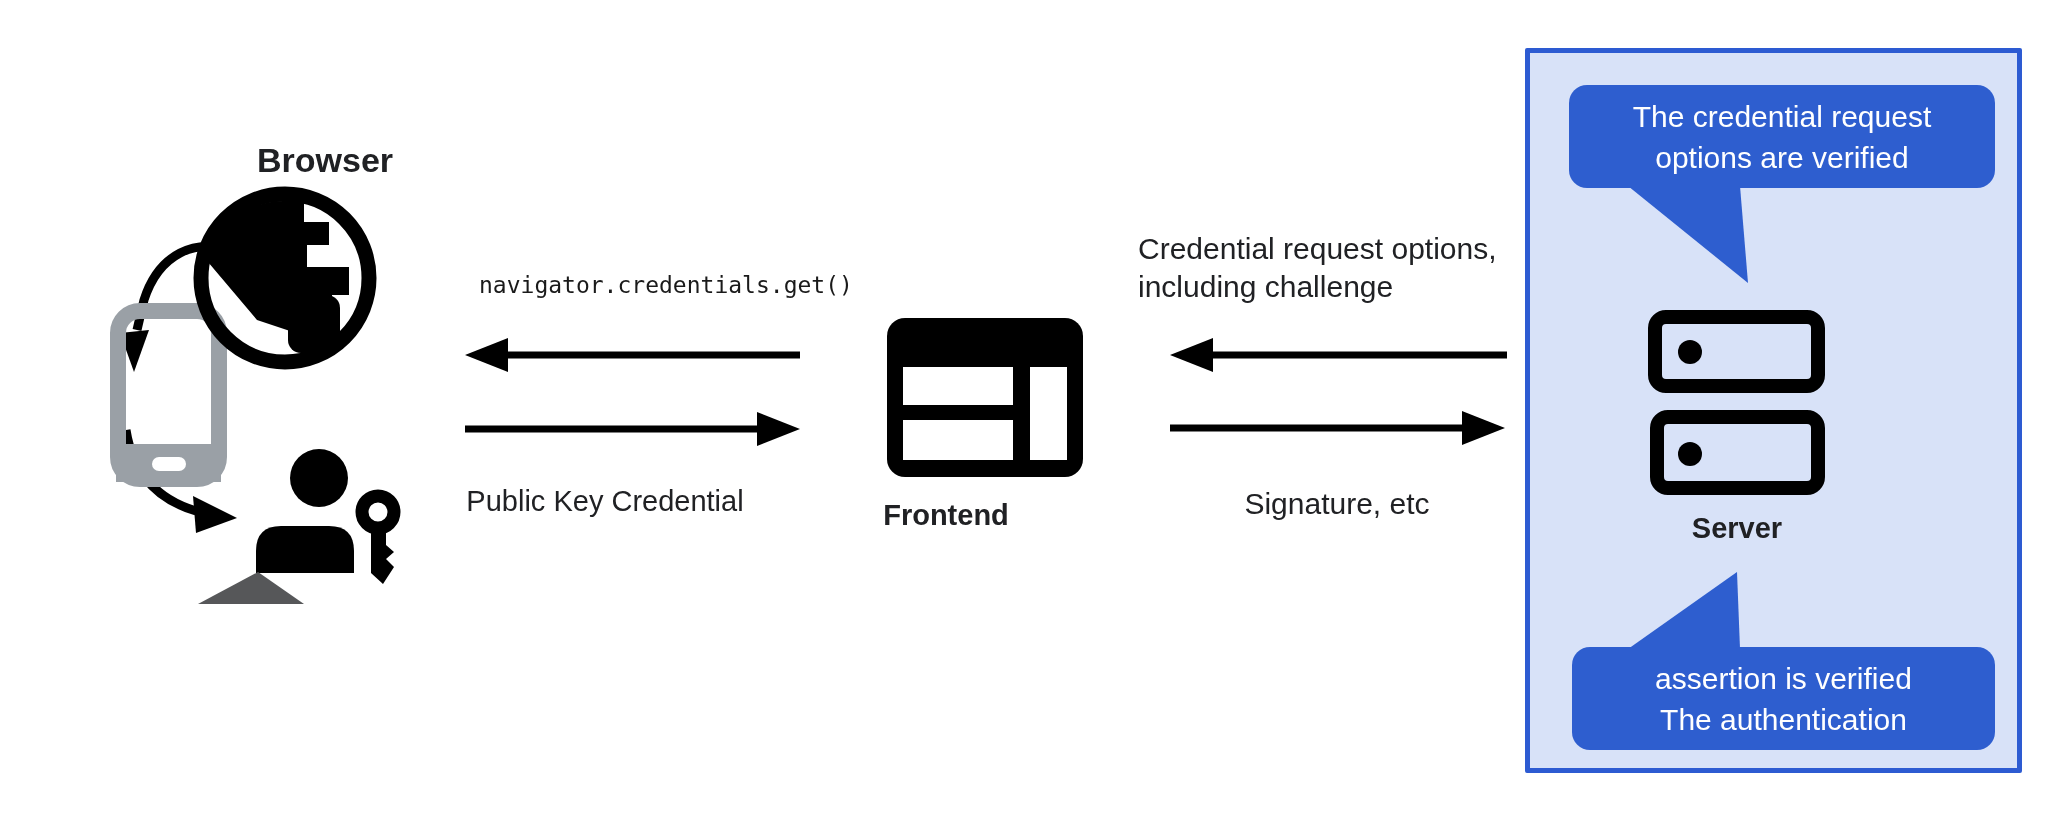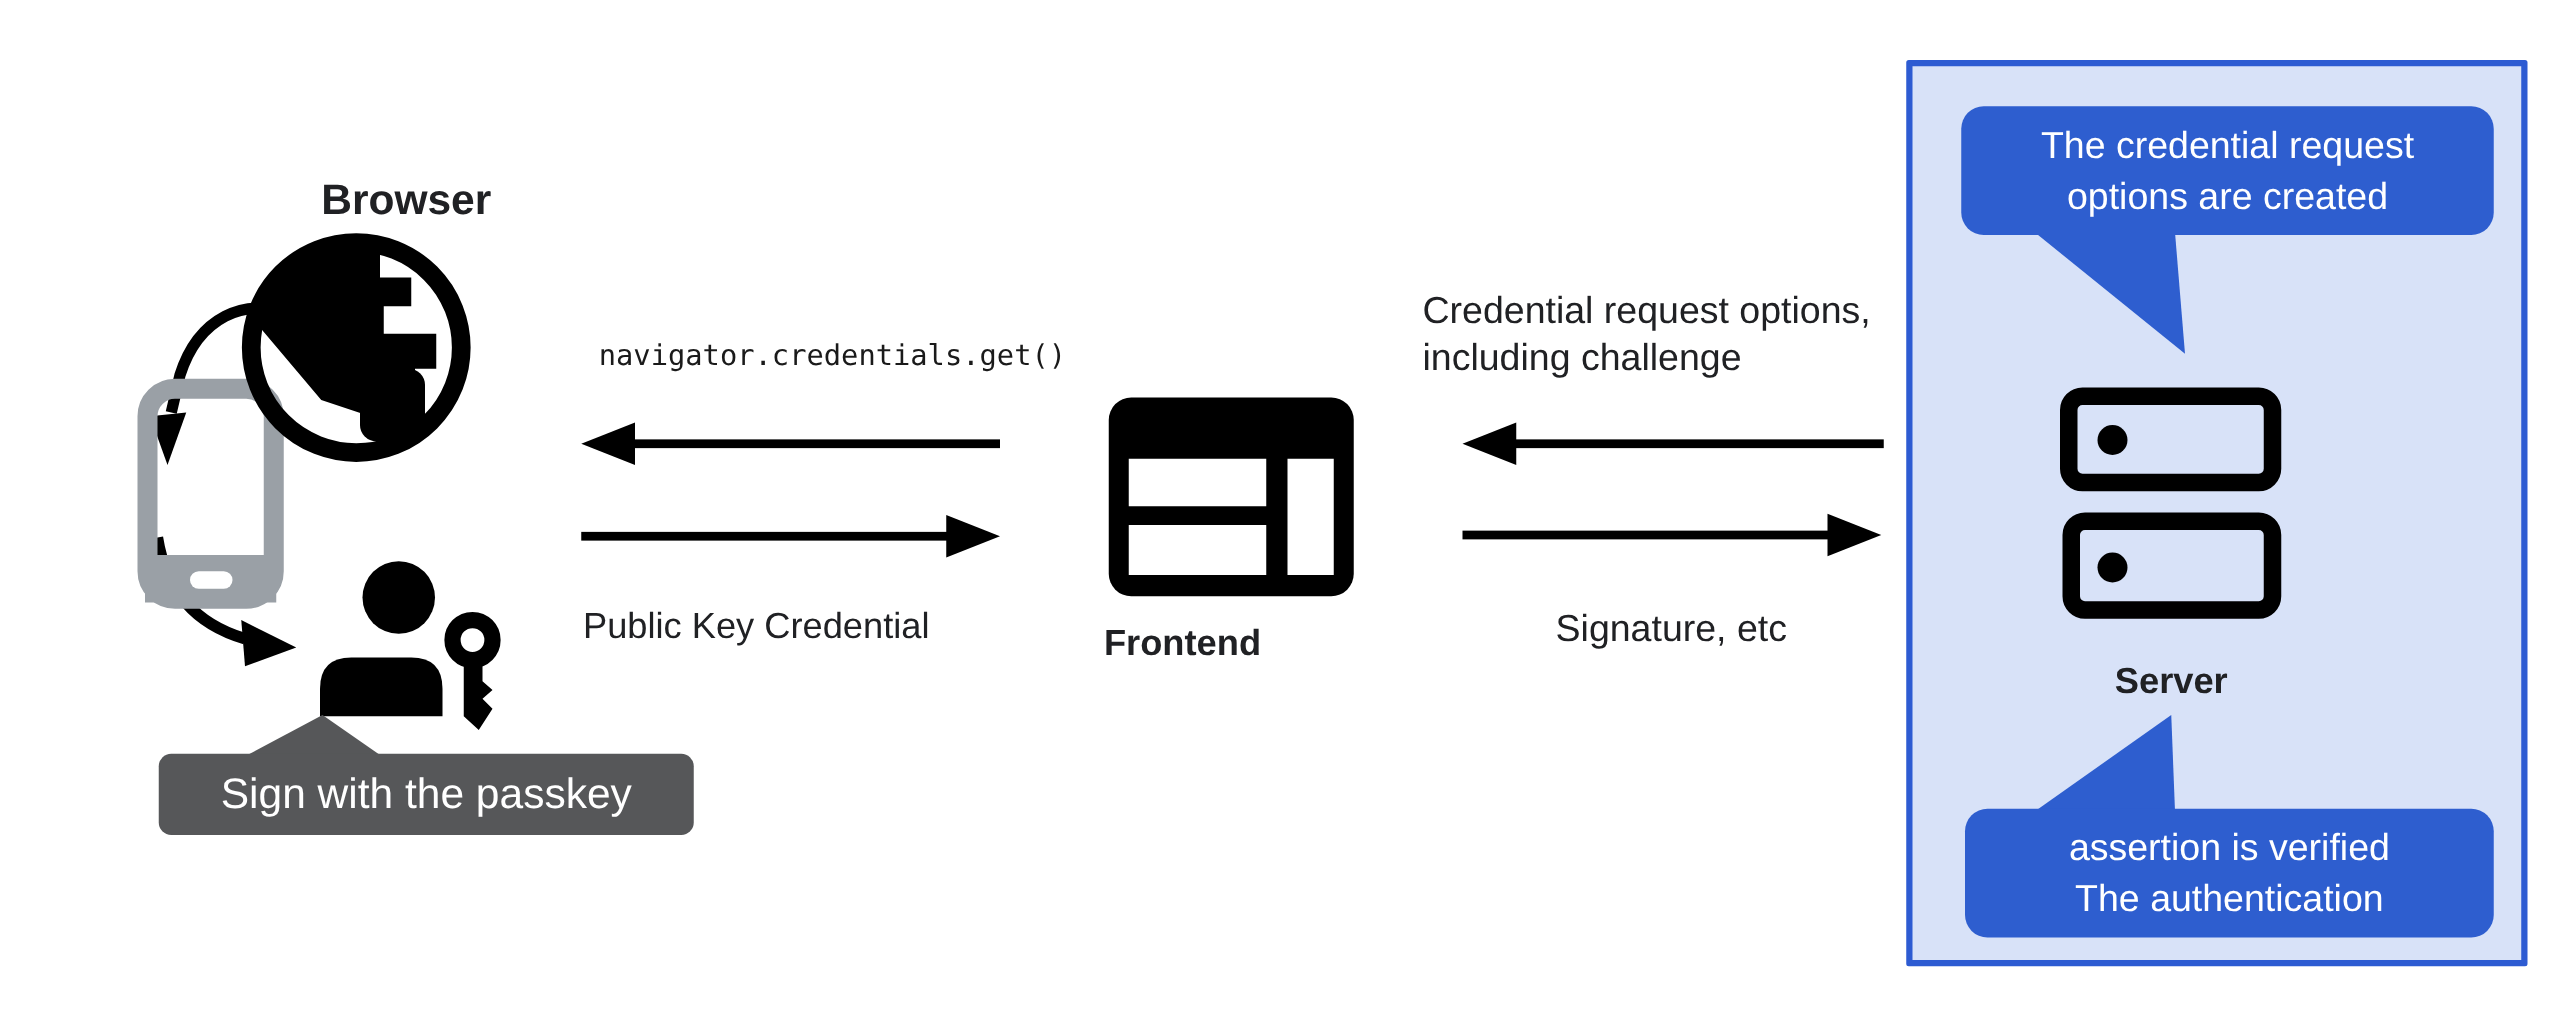--- a/index.html
+++ b/index.html
@@ -25,21 +25,21 @@
   .label{position:absolute;z-index:3;white-space:nowrap;color:var(--text);}
   .bold{font-weight:700;}
   .center{transform:translateX(-50%);}
   .browser-label{left:325px;top:141px;font-size:34px;}
   .uv-label{left:8px;top:384px;font-size:30px;background:#ffffff;padding:3px 7px;}
   .code-label{left:458px;top:272px;font-family:"DejaVu Sans Mono",monospace;font-size:23px;color:#1a1a1a;margin-left:21px;}
   .pkc-label{left:605px;top:485px;font-size:29px;}
   .frontend-label{left:946px;top:499px;font-size:29px;}
   .cro-label{left:1138px;top:230px;font-size:30px;line-height:38px;z-index:3;position:absolute;}
   .sig-label{left:1337px;top:487px;font-size:30px;}
-  .server-label{left:1737px;top:512px;font-size:29px;margin-top:17px;}
+  .server-label{left:1737px;top:512px;font-size:29px;}
   .tooltip{
     position:absolute;left:127px;top:603px;width:428px;height:65px;z-index:3;
     background:var(--tooltip-gray);border-radius:10px;color:#ffffff;
     font-size:34px;text-align:center;line-height:65px;white-space:nowrap;
   }
   .bubble{
     position:absolute;z-index:3;background:var(--bubble-blue);border-radius:18px;
     color:#ffffff;font-size:30px;line-height:41px;text-align:center;
     display:flex;flex-direction:column;justify-content:center;margin-left:12px;
   }
@@ -125,38 +125,35 @@
     <g>
       <rect class="ink-stroke" x="1655" y="317" width="163" height="69" rx="11" stroke-width="14"></rect>
       <circle class="ink" cx="1690" cy="352" r="12"></circle>
       <rect class="ink-stroke" x="1657" y="417" width="161" height="71" rx="11" stroke-width="14"></rect>
       <circle class="ink" cx="1690" cy="454" r="12"></circle>
     </g>
   </svg>
 
   <div class="label bold center browser-label">Browser</div>
 
-  <div class="tooltip">
-    <span>Sign with the passkey</span>
-  </div>
 
   <div class="label code-label">navigator.credentials.get()</div>
   <div class="label center pkc-label">Public Key Credential</div>
 
   <div class="label bold center frontend-label">Frontend</div>
 
   <div class="cro-label">
     <div>Credential request options,</div>
     <div>including challenge</div>
   </div>
   <div class="label center sig-label">Signature, etc</div>
 
   <div class="bubble bubble-top">
     <div>The credential request</div>
-    <div>options are created</div>
+    <div>options are verified</div>
   </div>
 
   <div class="label bold center server-label">Server</div>
 
   <div class="bubble bubble-bottom">
     <div>assertion is verified</div>
     <div>The authentication</div>
   </div>
 
 </div>

